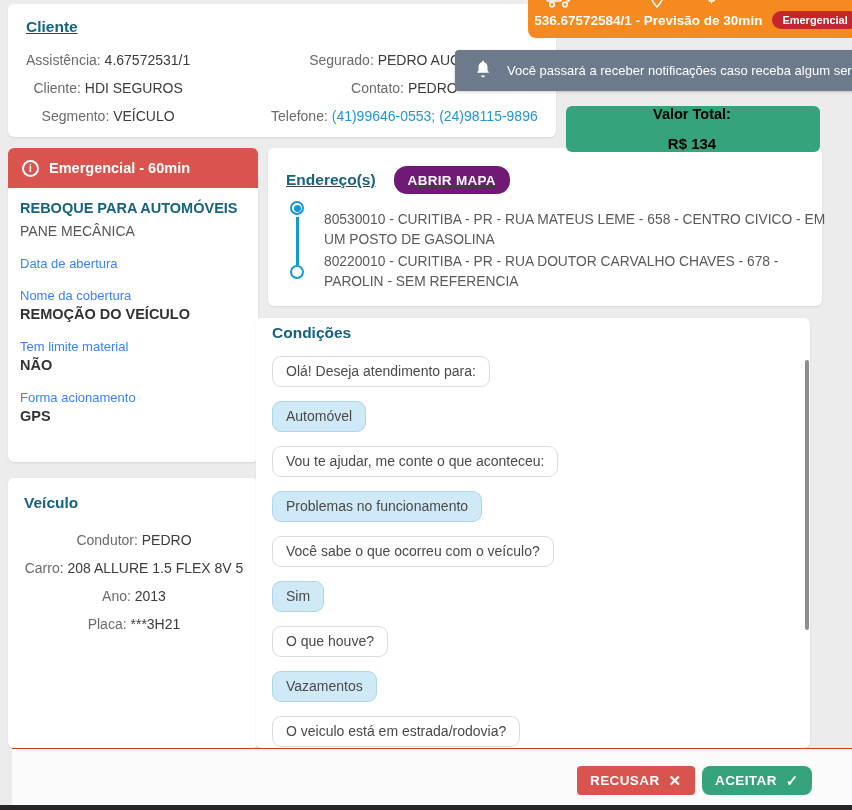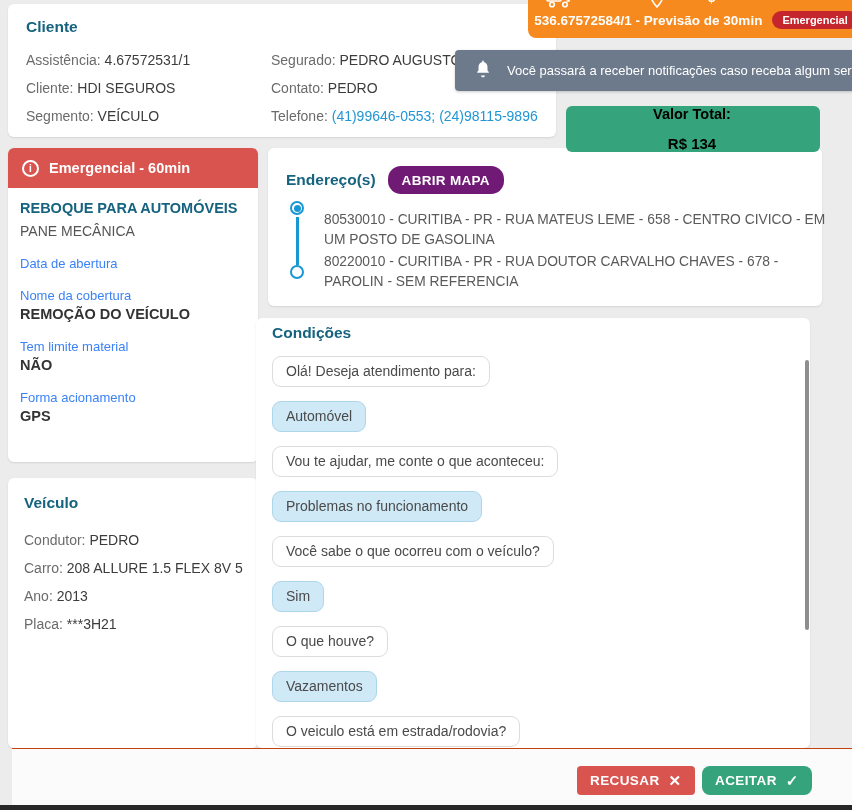--- a/index.html
+++ b/index.html
@@ -10,26 +10,26 @@
     position:relative;
     color:#3f3f3f;
   }
   .card {
     position:absolute; background:#fff; border-radius:6px;
     box-shadow:0 1px 2px rgba(0,0,0,.10);
   }
   h3.card-title { font-size:15.5px; font-weight:bold; color:#15637f; }
 
   
-  .client-card { left:8px; top:4px; width:548px; height:133px; z-index:1; padding:14px 18px 0 18px; }
+  .client-card { left:8px; top:4px; width:548px; height:133px; z-index:1; padding:14px 18px 0 18px;text-decoration:underline; }
   .client-card .cols { position:relative; margin-top:10px; }
   .client-col { position:absolute; top:0; }
   .client-col.c1 { left:0; }
   .client-col.c2 { left:245px; }
-  .frow { font-size:14px; height:28px; line-height:28px; white-space:nowrap; }
+  .frow { font-size:14px; height:28px; line-height:28px; white-space:nowrap;text-align:center; }
   .lbl { color:#6b6b6b; }
   .val { color:#3c3c3c; }
   .tel-link { color:#2196d4; cursor:pointer; }
 
   
   .emerg-card { left:8px; top:148px; width:250px; height:314px; z-index:1; }
   .emerg-head {
     height:40px; background:#d9544f; border-radius:6px 6px 0 0;
     display:flex; align-items:center; gap:10px; padding:0 14px;
     color:#fff; font-weight:bold; font-size:14.5px;
@@ -45,21 +45,21 @@
   .dlbl { color:#3b82f6; font-size:13px; margin-top:17px; }
   .dval { color:#333; font-size:14.5px; font-weight:bold; margin-top:3px; }
 
   
   .vehicle-card { left:8px; top:478px; width:250px; height:270px; z-index:1; padding:16px 14px 0 16px; }
   .vehicle-card .frow { font-size:14px; }
   .vehicle-card .rows { margin-top:14px; }
 
   
   .addr-card { left:268px; top:148px; width:554px; height:158px; z-index:1; }
-  .addr-head { position:absolute; left:18px; top:18px; display:flex; align-items:center; gap:12px; }
+  .addr-head { position:absolute; left:18px; top:18px; display:flex; align-items:center; gap:18px;text-decoration:underline; }
   .map-btn {
     background:#701a75; color:#fff; border:none; border-radius:13px;
     height:28px; padding:0 14px; font-family:inherit;
     font-size:13.5px; font-weight:bold; letter-spacing:.3px; cursor:pointer;
   }
   .dot {
     position:absolute; width:14px; height:14px; border:2.5px solid #1798d5;
     border-radius:50%; background:#fff; left:22px;
     display:flex; align-items:center; justify-content:center;
   }

